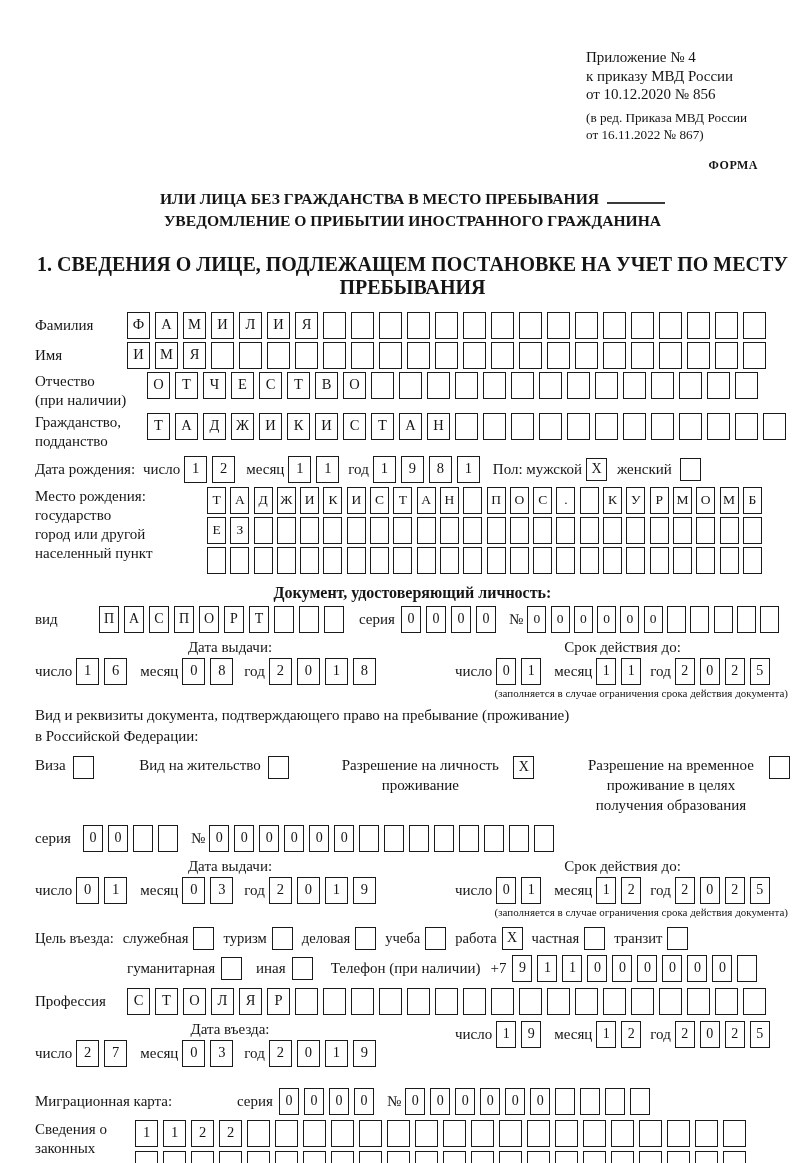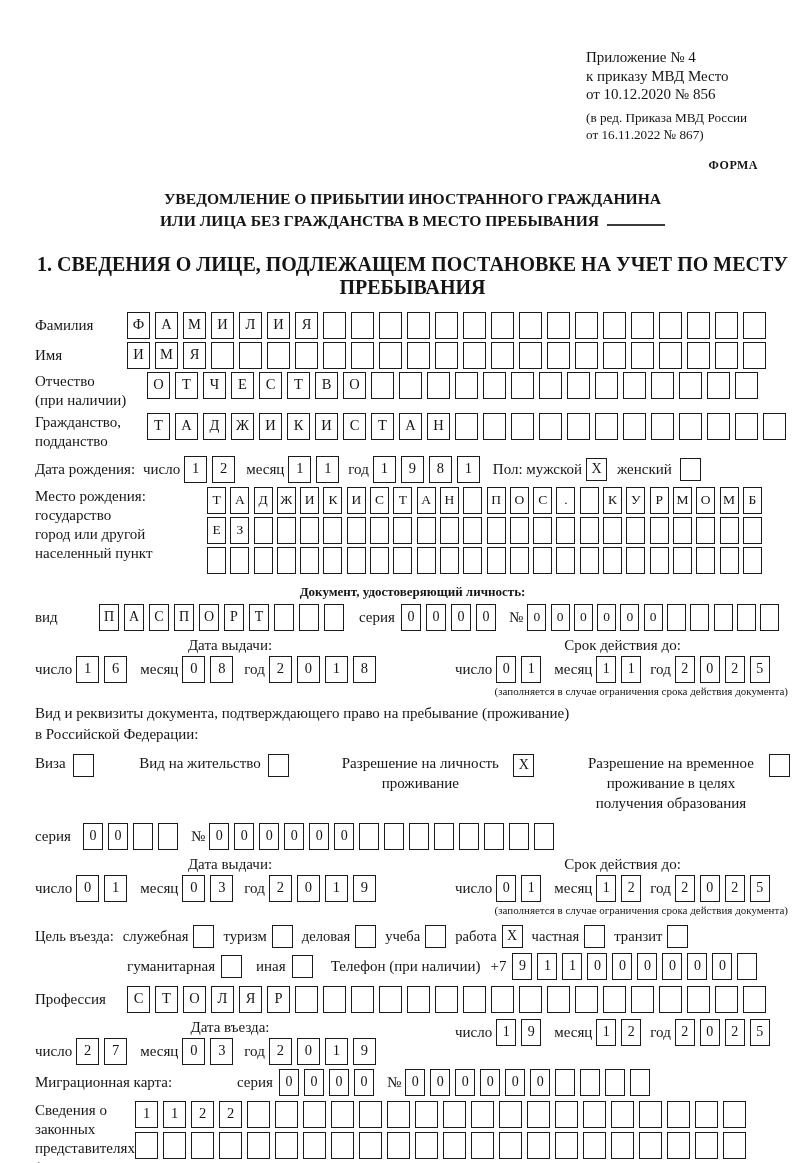--- a/index.html
+++ b/index.html
@@ -46,21 +46,21 @@
   
   .dates { display: flex; margin-top: 6px; }
   .dates .half-l { width: 390px; flex: 0 0 auto; }
   .dates .half-r { flex: 1 1 auto; padding-left: 30px; }
   .date-heading { text-align: center; margin-bottom: 2px; }
   .half-r .date-heading { text-align: center; }
   .dateline { display: flex; align-items: center; }
   .dateline .t { margin-right: 4px; }
   .note { text-align: right; font-size: 11px; margin-top: 2px; padding-right: 2px; }
 
-  .doc-heading { text-align: center; font-weight: bold; font-size: 13px; margin: 6px 0 4px 0; }
+  .doc-heading { text-align: center; font-weight: bold; font-size: 16px; margin: 6px 0 4px 0; }
   .intro { line-height: 21px; margin-top: 6px; }
 
   
   .res-options { display: flex; justify-content: space-between; align-items: flex-start; margin-top: 8px; width: 755px; }
   .res-opt { display: flex; align-items: flex-start; }
   .res-opt .txt { line-height: 20px; }
   .res-opt .txt.c { text-align: center; }
   .res-opt .cb { margin-left: 7px; margin-top: 1px; }
   .w170 { width: 172px; }
   .w180 { width: 182px; }
@@ -75,34 +75,34 @@
   .gap4 { margin-left: 4px; } .gap6 { margin-left: 6px; } .gap8 { margin-left: 8px; }
   .gap10 { margin-left: 10px; } .gap14 { margin-left: 14px; } .gap18 { margin-left: 18px; }
 </style>
 </head>
 <body>
 
 <div class="page">
 
   <div class="hdr">
     <div>Приложение № 4</div>
-    <div>к приказу МВД Место</div>
+    <div>к приказу МВД России</div>
     <div>от 10.12.2020 № 856</div>
     <div class="sub">
       <div>(в ред. Приказа МВД России</div>
       <div>от 16.11.2022 № 867)</div>
     </div>
   </div>
   <div class="forma">ФОРМА</div>
 
   <div class="title">
-    <div>УВЕДОМЛЕНИЕ О ПРИБЫТИИ ИНОСТРАННОГО ГРАЖДАНИНА</div>
     <div>
       <span>ИЛИ ЛИЦА БЕЗ ГРАЖДАНСТВА В МЕСТО ПРЕБЫВАНИЯ</span><span class="blank-line"></span>
     </div>
+    <div>УВЕДОМЛЕНИЕ О ПРИБЫТИИ ИНОСТРАННОГО ГРАЖДАНИНА</div>
   </div>
 
   <div class="sec-heading">1. СВЕДЕНИЯ О ЛИЦЕ, ПОДЛЕЖАЩЕМ ПОСТАНОВКЕ НА УЧЕТ ПО МЕСТУ ПРЕБЫВАНИЯ</div>
 
   <div class="frow" style="margin-top:13px">
     <span class="lbl" style="width:92px">Фамилия</span>
     <span class="cells">
         <span class="cell">Ф</span>
         <span class="cell">А</span>
         <span class="cell">М</span>
@@ -635,21 +635,21 @@
         <span class="cells sm">
             <span class="cell">2</span>
             <span class="cell">0</span>
             <span class="cell">2</span>
             <span class="cell">5</span>
           </span>
       </div>
     </div>
   </div>
 
-  <div class="frow" style="margin-top:4px">
+  <div class="frow" style="margin-top:21px">
     <span class="lbl" style="width:152px; margin-right:50px">Миграционная карта:</span>
     <span>серия</span>
     <span class="cells sm gap6">
         <span class="cell">0</span>
         <span class="cell">0</span>
         <span class="cell">0</span>
         <span class="cell">0</span>
       </span>
     <span class="gap8">№</span>
     <span class="cells sm gap4">

